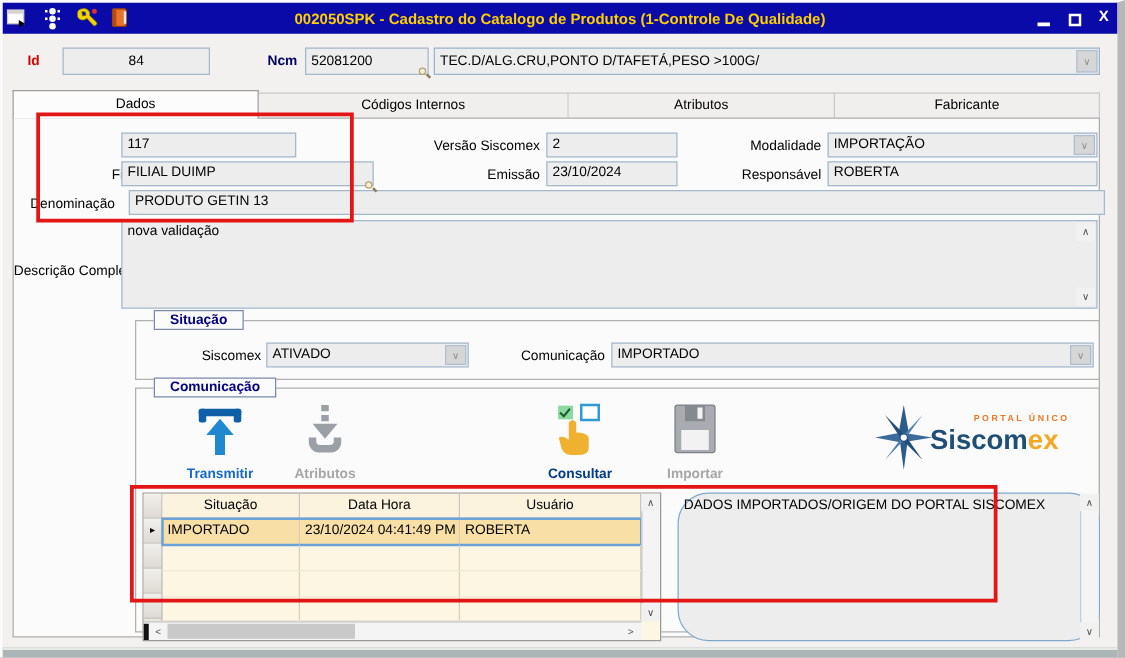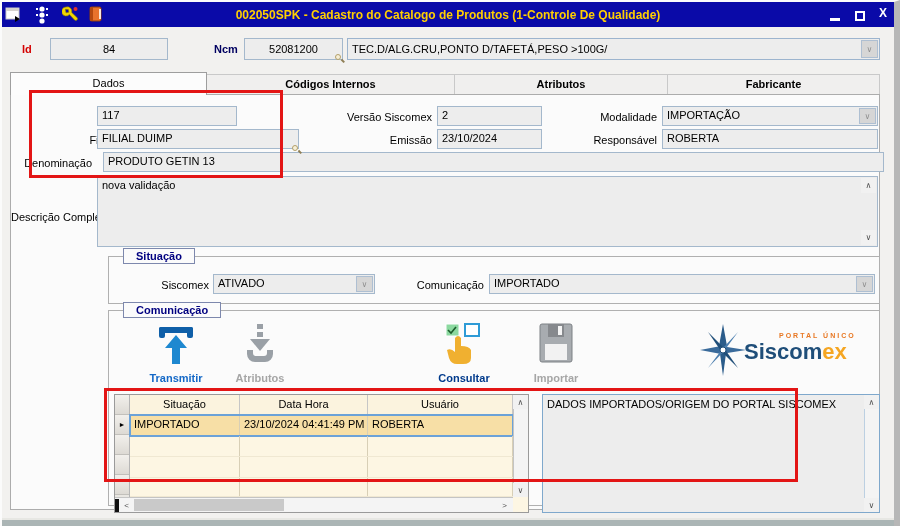--- a/index.html
+++ b/index.html
@@ -25,21 +25,21 @@
              border:1px solid #aebfd2;color:#8f8f8f;display:flex;align-items:center;justify-content:center;font-size:8px;}
   .mag{position:absolute;width:9px;height:9px;}
   .mag .ring{position:absolute;left:0;top:0;width:6px;height:6px;border:1.5px solid #b3a06a;border-radius:50%;background:#f6efd8;}
   .mag .stick{position:absolute;left:6px;top:6px;width:4px;height:1.5px;background:#8f7f55;transform:rotate(45deg);}
 
   
   .tab{position:absolute;font-size:11px;text-align:center;cursor:default;}
   .tab-active{background:#fcfcfc;border:1px solid #9e9e9e;border-bottom:none;z-index:3;
               padding-top:4px;height:23px;}
   .tab-idle{background:#f0efee;border-top:1px solid #c9c9c9;border-right:1px solid #c9c9c9;
-            padding-top:3px;height:21px;font-weight:bold;}
+            padding-top:3px;height:21px;}
 
   .content{left:8px;top:92px;width:870px;height:416px;background:#fbfbfb;border:1px solid #acacac;z-index:1;}
 
   
   .group{position:absolute;border:1px solid #b0b0b0;}
   .legend{position:absolute;top:-9px;left:14px;background:#fbfbfb;border:1px solid #7d88ad;
           color:#000080;font-weight:bold;font-size:11px;padding:1px 12px;white-space:nowrap;}
 
   
   .sb-btn{position:absolute;display:flex;align-items:center;justify-content:center;
@@ -116,21 +116,21 @@
     <span class="win-ctrl" style="left:849px">
         <span class="max-box"></span>
       </span>
     <span class="win-ctrl" style="left:872px">X</span>
   </div>
 
   <span class="abs lbl" style="left:20px;top:41px;color:#d40000;font-weight:bold;">Id</span>
   <div class="abs field" style="left:48px;top:36px;width:118px;height:22px;text-align:center;padding-top:4px;">84</div>
 
   <span class="abs lbl" style="left:212px;top:41px;color:#000060;font-weight:bold;">Ncm</span>
-  <div class="abs field" style="left:242px;top:36px;width:99px;height:22px;padding-top:4px;text-align:center;">52081200</div>
+  <div class="abs field" style="left:242px;top:36px;width:99px;height:22px;padding-top:4px;">52081200</div>
   <span class="abs mag" style="left:333px;top:52px;">
       <span class="ring"></span>
       <span class="stick"></span>
     </span>
 
   <div class="abs field combo" style="left:345px;top:36px;width:533px;height:22px;padding-top:4px;border-color:#9cb4ce;">
     <span>TEC.D/ALG.CRU,PONTO D/TAFETÁ,PESO &gt;100G/</span>
     <span class="dd">∨</span>
   </div>
 
@@ -281,21 +281,21 @@
     <span class="sb-btn" style="left:398px;top:88px;width:15px;height:14px;">∨</span>
 
     <div class="sb-track" style="left:0;top:102px;width:398px;height:15px;border-top:1px solid #c4c4c4;">
       <span class="abs" style="left:0;top:1px;width:4px;height:13px;background:#111;"></span>
       <span class="sb-btn" style="left:5px;top:0;width:13px;height:14px;background:none;">&lt;</span>
       <span class="sb-thumb" style="left:19px;top:1px;width:150px;height:12px;"></span>
       <span class="sb-btn" style="left:383px;top:0;width:13px;height:14px;background:none;">&gt;</span>
     </div>
   </div>
 
-  <div class="abs logpanel" style="z-index:3;">
+  <div class="abs logpanel" style="z-index:3;border-radius:25px;">
     <span class="logtext">DADOS IMPORTADOS/ORIGEM DO PORTAL SISCOMEX</span>
     <div class="sb-track" style="right:0;top:0;width:15px;height:117px;border-left:1px solid #bcd0e2;"></div>
     <span class="sb-btn" style="right:0;top:0;width:15px;height:14px;">∧</span>
     <span class="sb-btn" style="right:0;top:103px;width:15px;height:14px;">∨</span>
   </div>
 
   <div class="anno" style="left:27px;top:88px;width:254px;height:88px;"></div>
   <div class="anno" style="left:102px;top:386px;width:694px;height:94px;"></div>
 
   <div class="abs bottomstrip"></div>

